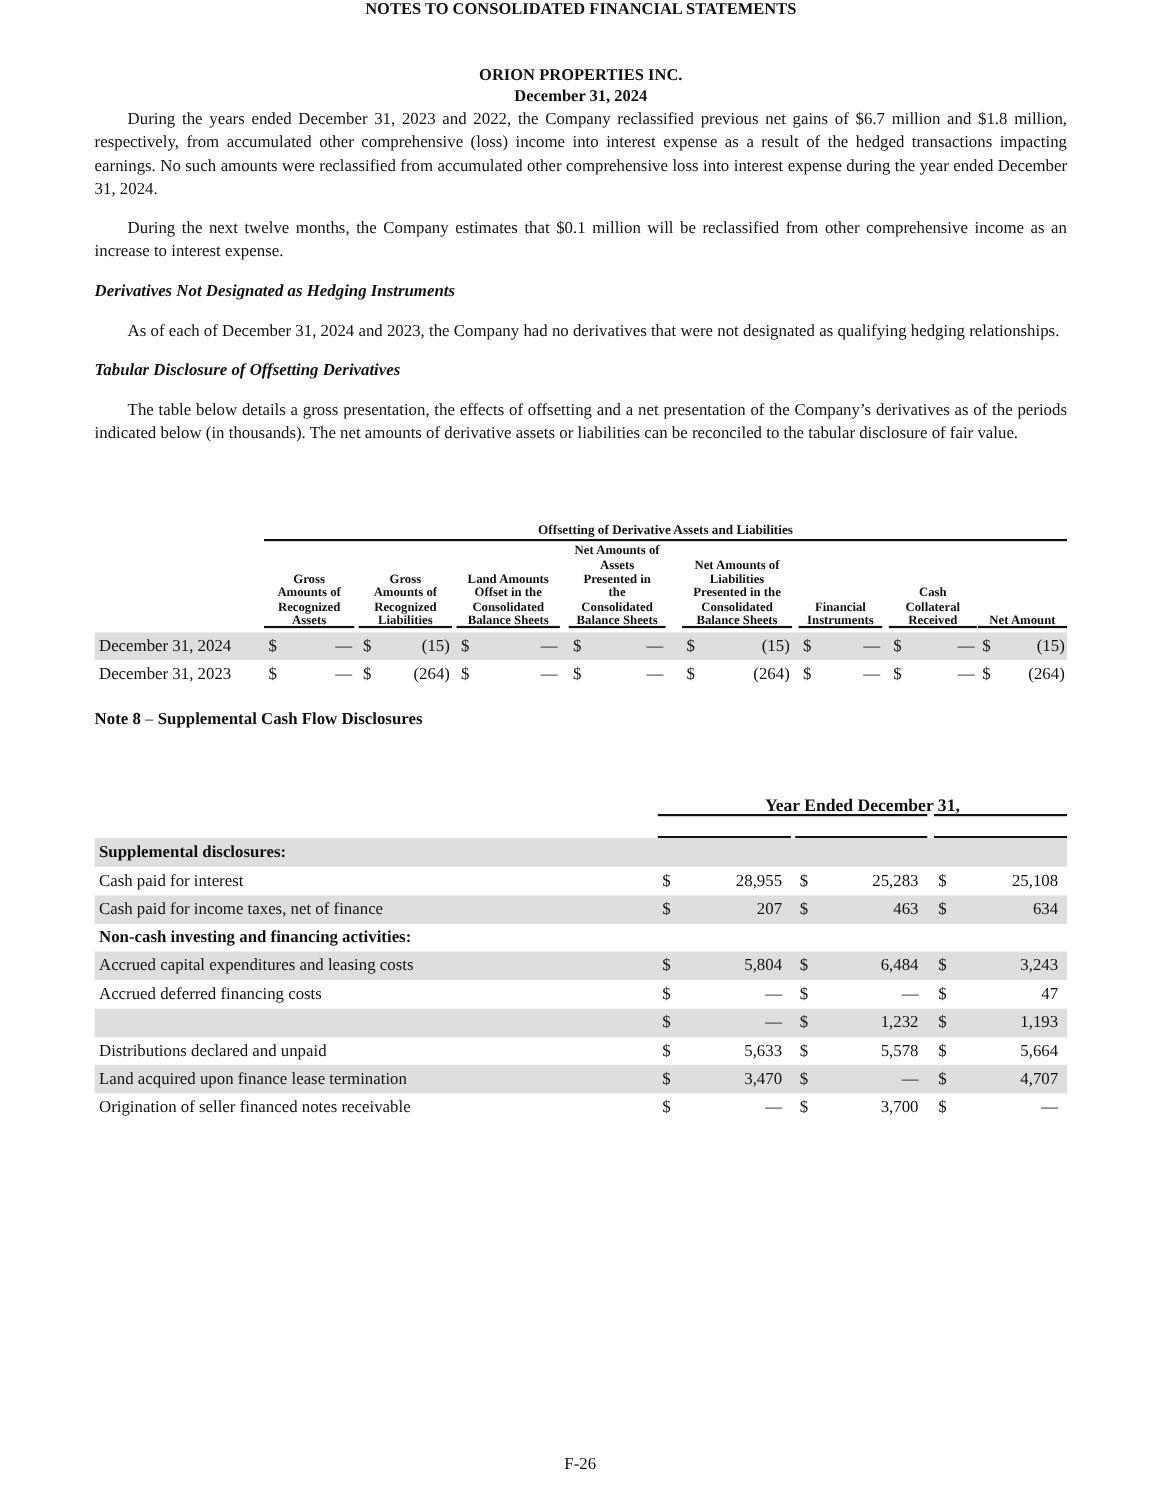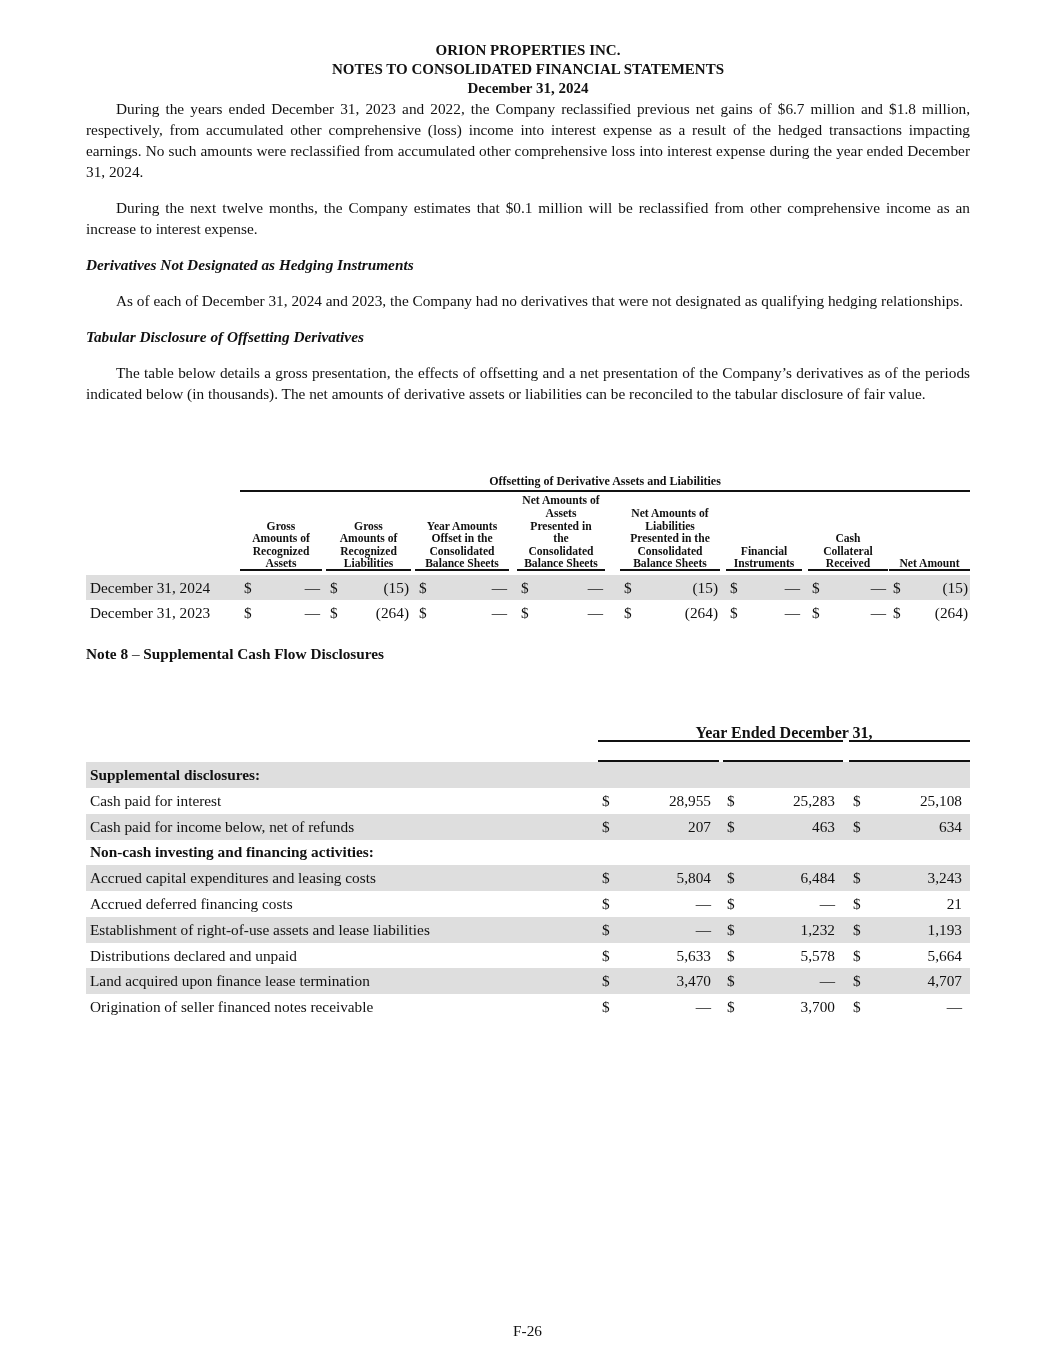--- a/index.html
+++ b/index.html
@@ -26,22 +26,22 @@
   .crow { position:absolute; left:0; width:884px; height:26px; font-size:15.3px; line-height:26px; }
   .crow.shade { background:#dedede; }
   .crow .label { position:absolute; left:4px; top:0; }
   .crow .label.bold { font-weight:bold; }
   .footer { position:absolute; top:1322px; left:0; width:1055px; text-align:center; font-size:15.3px; }
 </style>
 </head>
 <body>
 
 <div class="page">
+  <div class="hdr">NOTES TO CONSOLIDATED FINANCIAL STATEMENTS</div>
   <div class="hdr hdr1">ORION PROPERTIES INC.</div>
-  <div class="hdr">NOTES TO CONSOLIDATED FINANCIAL STATEMENTS</div>
   <div class="hdr">December 31, 2024</div>
 
   <p class="body">During the years ended December 31, 2023 and 2022, the Company reclassified previous net gains of $6.7 million and $1.8 million, respectively, from accumulated other comprehensive (loss) income into interest expense as a result of the hedged transactions impacting earnings. No such amounts were reclassified from accumulated other comprehensive loss into interest expense during the year ended December 31, 2024.</p>
   <div class="gap15"></div>
   <p class="body">During the next twelve months, the Company estimates that $0.1 million will be reclassified from other comprehensive income as an increase to interest expense.</p>
   <div class="gap15"></div>
   <p class="subhead">Derivatives Not Designated as Hedging Instruments</p>
   <div class="gap15"></div>
   <p class="body">As of each of December 31, 2024 and 2023, the Company had no derivatives that were not designated as qualifying hedging relationships.</p>
   <div class="gap15"></div>
@@ -61,21 +61,21 @@
         </div>
         <div style="position: absolute; top: 569px; left: 154px; width: 82px; border-top: 2px solid rgb(17, 17, 17);"></div>
         <div class="dh" style="left: 240px; width: 85px; top: 520.6px;">
           <div>Gross</div>
           <div>Amounts of</div>
           <div>Recognized</div>
           <div>Liabilities</div>
         </div>
         <div style="position: absolute; top: 569px; left: 240px; width: 85px; border-top: 2px solid rgb(17, 17, 17);"></div>
         <div class="dh" style="left: 329px; width: 94px; top: 520.6px;">
-          <div>Year Amounts</div>
+          <div>Land Amounts</div>
           <div>Offset in the</div>
           <div>Consolidated</div>
           <div>Balance Sheets</div>
         </div>
         <div style="position: absolute; top: 569px; left: 329px; width: 94px; border-top: 2px solid rgb(17, 17, 17);"></div>
         <div class="dh" style="left: 431px; width: 88px; top: 495.4px;">
           <div>Net Amounts of</div>
           <div>Assets</div>
           <div>Presented in</div>
           <div>the</div>
@@ -172,21 +172,21 @@
         <div class="crow" style="top: 787.8px; text-decoration: underline;">
           <div class="label">Cash paid for interest</div>
           <div class="cell" style="left: 516px;">$</div>
           <div class="cell r" style="left: 512px; width: 113px;">28,955</div>
           <div class="cell" style="left: 641px;">$</div>
           <div class="cell r" style="left: 637px; width: 112px;">25,283</div>
           <div class="cell" style="left: 767px;">$</div>
           <div class="cell r" style="left: 763px; width: 113px;">25,108</div>
         </div>
         <div class="crow shade" style="top: 813.6px;">
-          <div class="label">Cash paid for income below, net of refunds</div>
+          <div class="label">Cash paid for income taxes, net of finance</div>
           <div class="cell" style="left: 516px;">$</div>
           <div class="cell r" style="left: 512px; width: 113px;">207</div>
           <div class="cell" style="left: 641px;">$</div>
           <div class="cell r" style="left: 637px; width: 112px;">463</div>
           <div class="cell" style="left: 767px;">$</div>
           <div class="cell r" style="left: 763px; width: 113px;">634</div>
         </div>
         <div class="crow" style="top: 839.4px;">
           <div class="label bold">Non-cash investing and financing activities:</div>
         </div>
@@ -199,24 +199,23 @@
           <div class="cell" style="left: 767px;">$</div>
           <div class="cell r" style="left: 763px; width: 113px;">3,243</div>
         </div>
         <div class="crow" style="top: 891px;">
           <div class="label">Accrued deferred financing costs</div>
           <div class="cell" style="left: 516px;">$</div>
           <div class="cell r" style="left: 512px; width: 113px;">—</div>
           <div class="cell" style="left: 641px;">$</div>
           <div class="cell r" style="left: 637px; width: 112px;">—</div>
           <div class="cell" style="left: 767px;">$</div>
-          <div class="cell r" style="left: 763px; width: 113px;">21</div>
+          <div class="cell r" style="left: 763px; width: 113px;">47</div>
         </div>
         <div class="crow shade" style="top: 916.8px;">
-          <div class="label">Establishment of right-of-use assets and lease liabilities</div>
           <div class="cell" style="left: 516px;">$</div>
           <div class="cell r" style="left: 512px; width: 113px;">—</div>
           <div class="cell" style="left: 641px;">$</div>
           <div class="cell r" style="left: 637px; width: 112px;">1,232</div>
           <div class="cell" style="left: 767px;">$</div>
           <div class="cell r" style="left: 763px; width: 113px;">1,193</div>
         </div>
         <div class="crow" style="top: 942.6px;">
           <div class="label">Distributions declared and unpaid</div>
           <div class="cell" style="left: 516px;">$</div>

